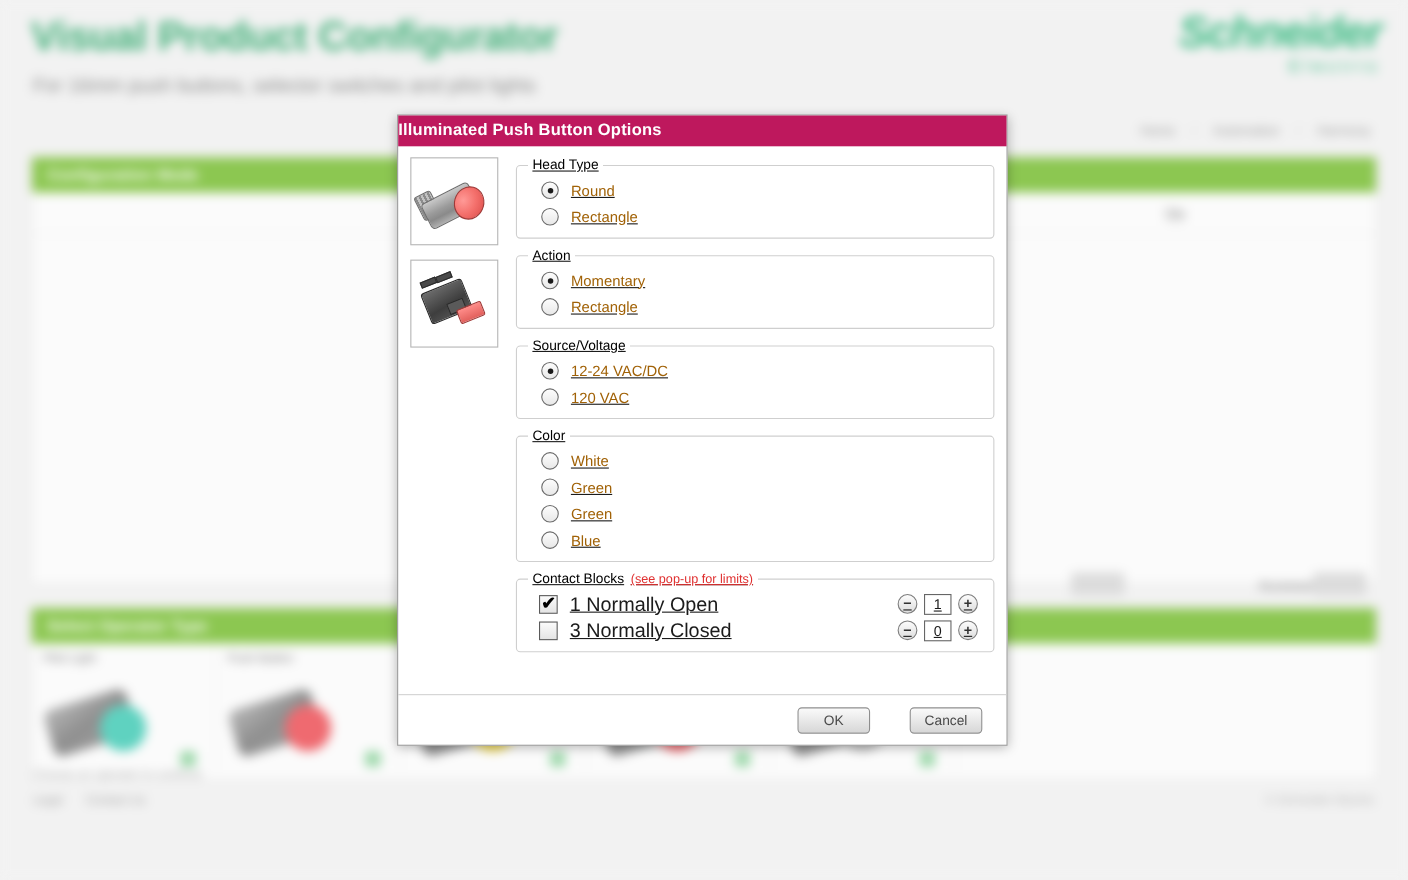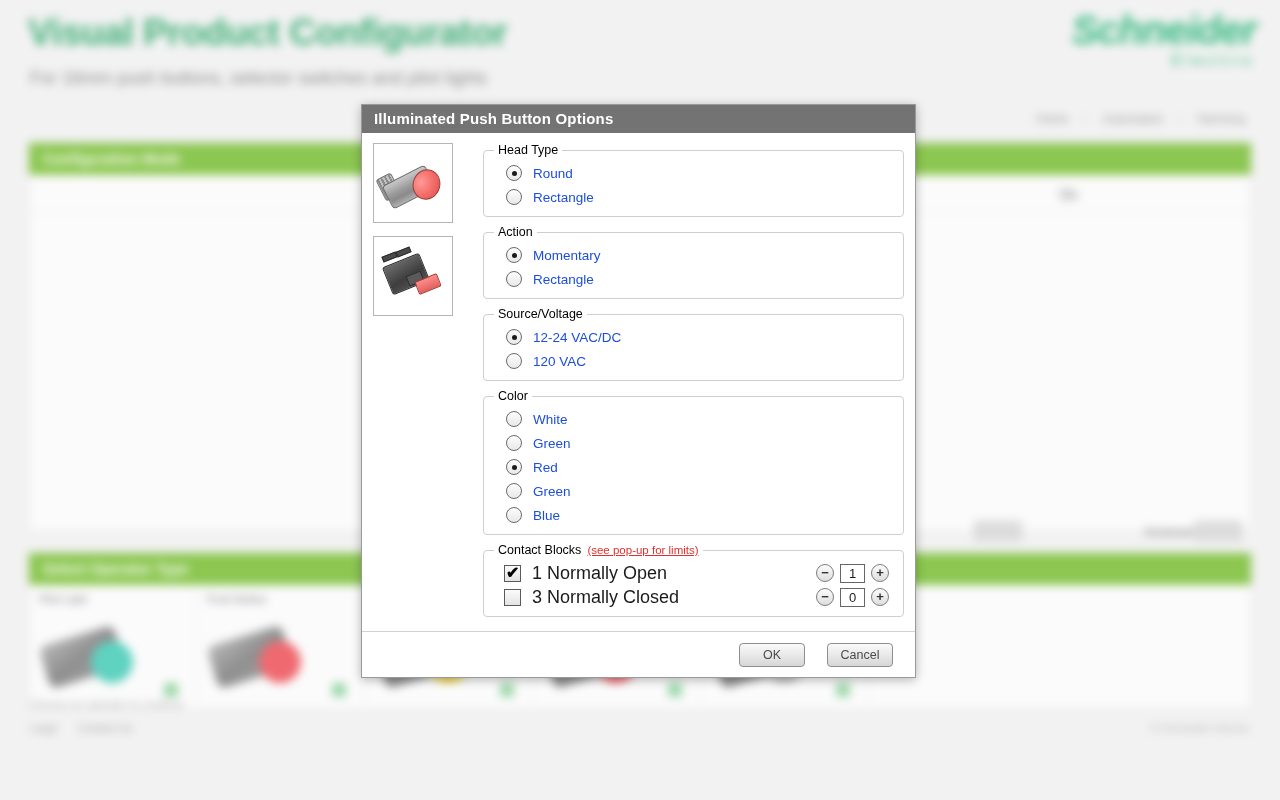--- a/index.html
+++ b/index.html
@@ -164,26 +164,25 @@
     left: 361px; top: 104px;
     width: 555px; height: 574px;
     background: #ffffff;
     border: 1px solid #9a9a9a;
     box-shadow: 0 2px 10px rgba(0,0,0,0.28);
     font-size: 13px;
     color: #1b1b1b;
   }
   #dialog-titlebar {
     height: 28px;
-    background: #737373;
+    background: #be185d;
     color: #ffffff;
     font-size: 15px;
     font-weight: bold;
     line-height: 28px;
-    padding-left: 12px;
     letter-spacing: 0.2px;
   }
   #dialog-body {
     position: relative;
     height: 525px;
     padding: 10px 11px 0 11px;
     display: flex;
   }
   #dialog-left {
     width: 90px;
@@ -257,21 +256,22 @@
     position: absolute;
     left: 33px; top: 36px;
     width: 16px; height: 11px;
     background: #5a5a5a;
     border: 1px solid #2b2b2b;
     transform: rotate(-22deg);
   }
 
   #dialog-right {
     flex: 1 1 auto;
-    margin-left: 20px;
+    margin-left: 6px;
+    text-decoration: underline;
   }
 
   fieldset.grp {
     border: 1px solid #cfcfcf;
     border-radius: 4px;
     margin: 0 0 8px 0;
     padding: 4px 8px 7px 8px;
   }
   fieldset.grp legend {
     font-size: 12.5px;
@@ -297,21 +297,21 @@
     content: "";
     position: absolute;
     left: 4.5px; top: 4.5px;
     width: 5px; height: 5px;
     border-radius: 50%;
     background: #1a1a1a;
   }
   .opt-label {
     margin-left: 11px;
     font-size: 13.5px;
-    color: #1d4ed8;
+    color: #a16207;
   }
 
   #grp-contact legend {
     white-space: nowrap;
   }
   .limits-link {
     color: #e03030;
     text-decoration: underline;
     font-size: 11.5px;
     margin-left: 6px;
@@ -372,21 +372,21 @@
 
   #dialog-footer {
     position: absolute;
     left: 0; right: 0; bottom: 0;
     height: 46px;
     border-top: 1px solid #d2d2d2;
     display: flex;
     justify-content: flex-end;
     align-items: center;
     padding-right: 22px;
-    gap: 22px;
+    gap: 36px;
   }
   .dlg-btn {
     width: 66px; height: 24px;
     border: 1px solid #8e8e8e;
     border-radius: 4px;
     background: linear-gradient(180deg, #fafafa 0%, #d7d7d7 100%);
     font-size: 12.5px;
     color: #4a4a4a;
     text-align: center;
     line-height: 22px;
@@ -550,24 +550,20 @@
         <legend>Color</legend>
         <div class="opt-row">
           <span class="radio"></span>
           <span class="opt-label">White</span>
         </div>
         <div class="opt-row">
           <span class="radio"></span>
           <span class="opt-label">Green</span>
         </div>
         <div class="opt-row">
-          <span class="radio sel"></span>
-          <span class="opt-label">Red</span>
-        </div>
-        <div class="opt-row">
           <span class="radio"></span>
           <span class="opt-label">Green</span>
         </div>
         <div class="opt-row">
           <span class="radio"></span>
           <span class="opt-label">Blue</span>
         </div>
       </fieldset>
 
       <fieldset class="grp" id="grp-contact">

